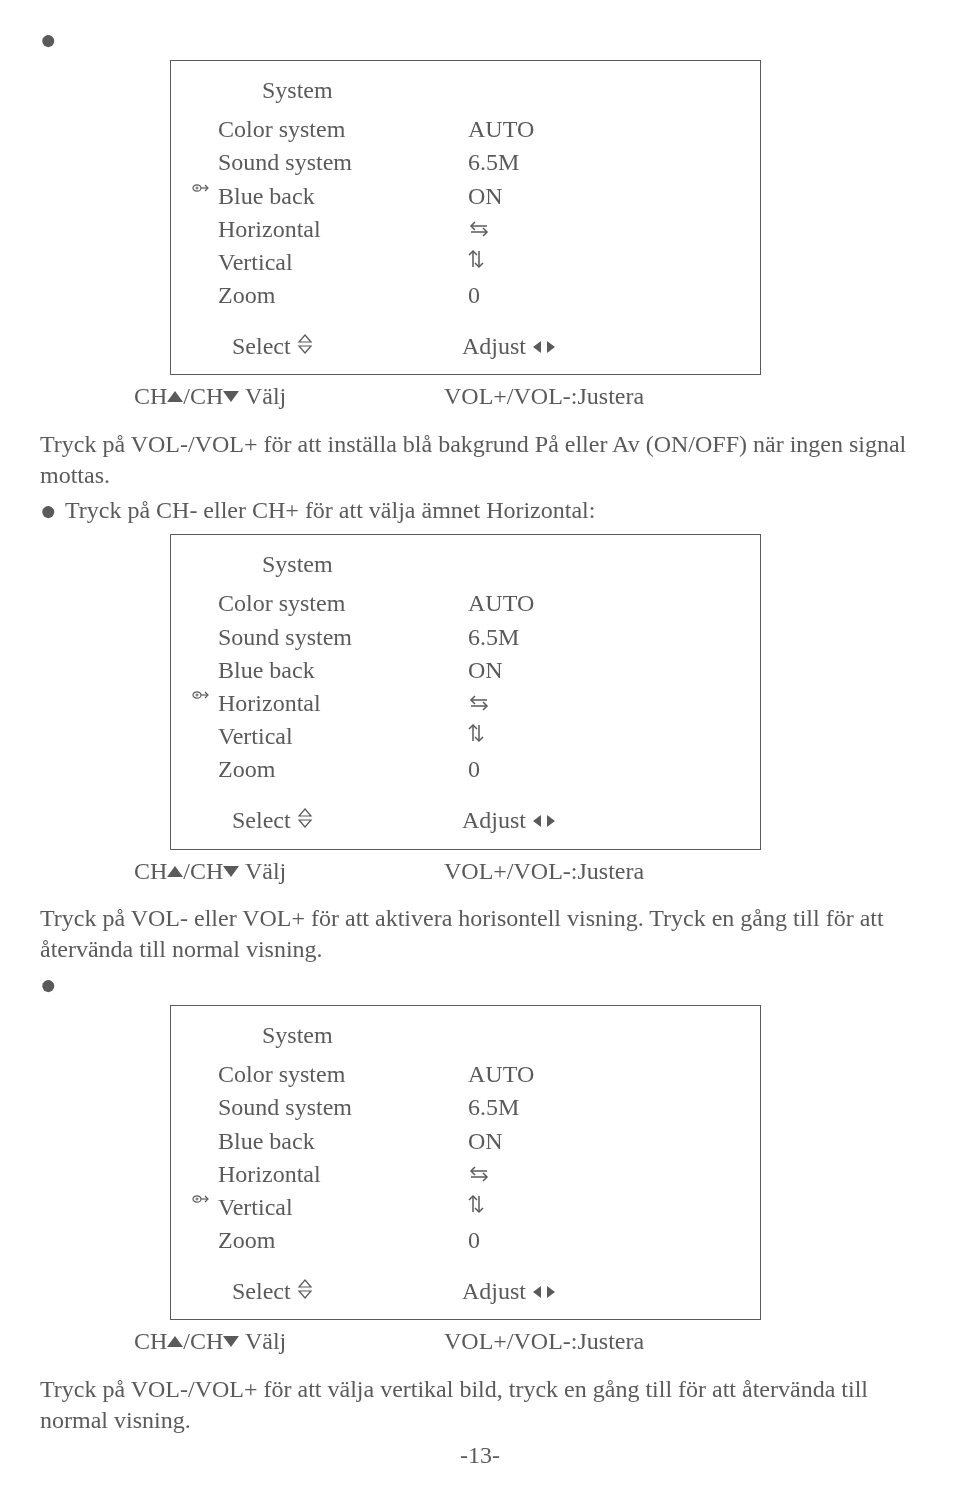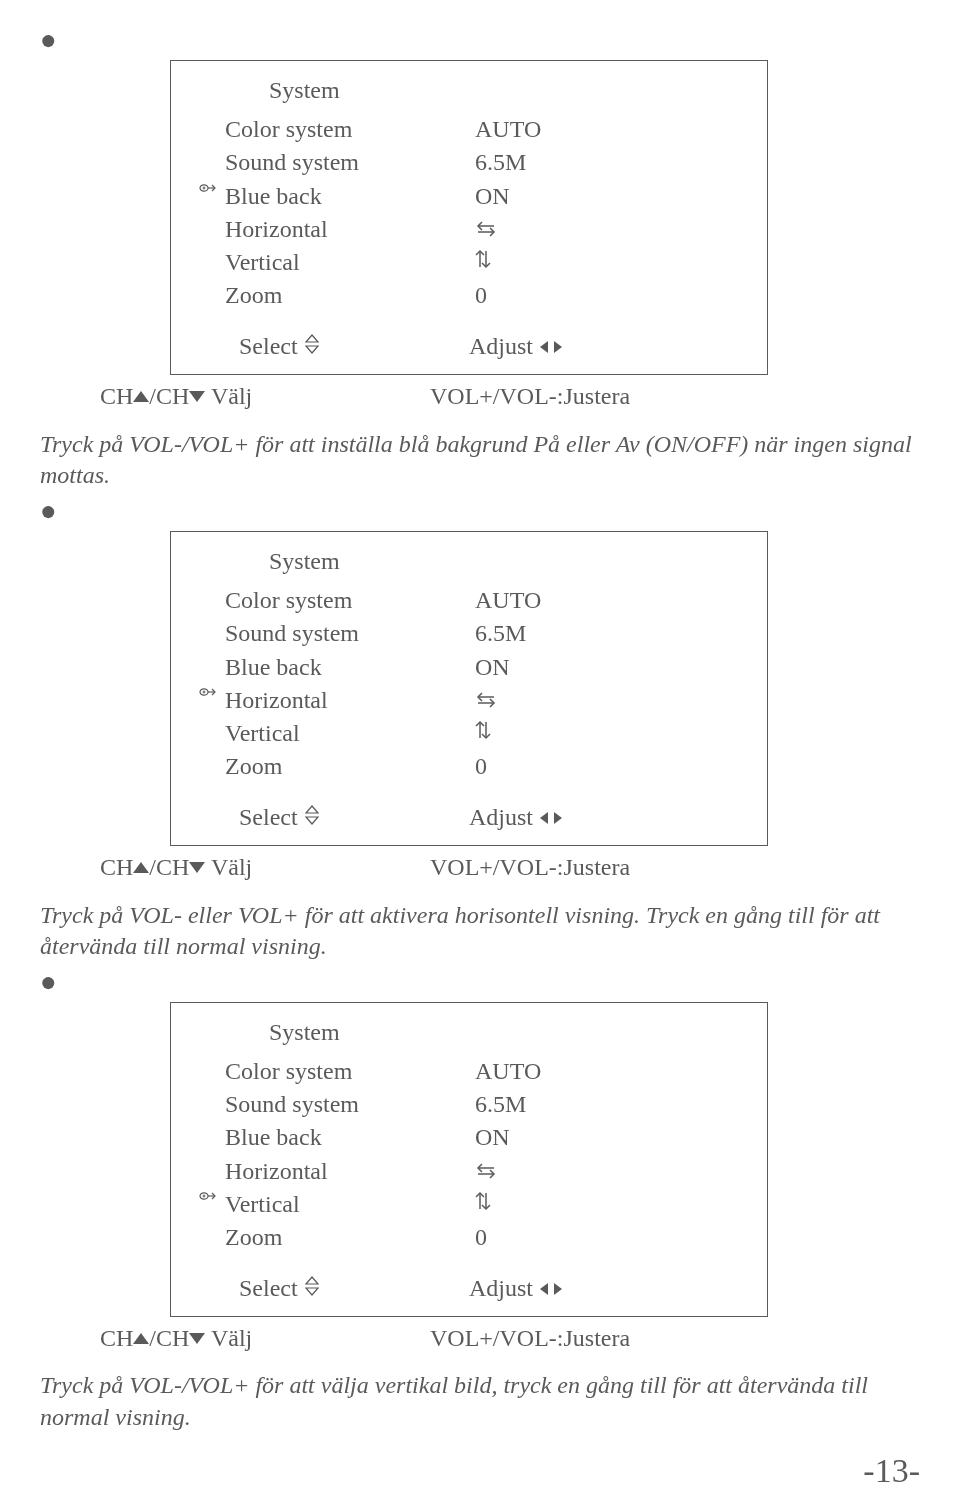--- a/index.html
+++ b/index.html
@@ -20,21 +20,21 @@
       font-size: 28px;
       line-height: 1;
       margin-right: 8px;
       position: relative;
       top: 2px;
     }
     .menu-box {
       border: 1px solid #5a5a5a;
       margin: 8px 0 6px 130px;
       width: 540px;
-      padding: 14px 28px 10px 28px;
+      padding: 14px 28px 10px 21px;
     }
     .menu-title {
       margin-left: 70px;
       margin-bottom: 8px;
     }
     .menu-row {
       display: flex;
       align-items: flex-start;
       margin: 2px 0;
     }
@@ -52,31 +52,29 @@
     }
     .menu-footer {
       display: flex;
       margin-top: 20px;
       margin-left: 40px;
     }
     .select-label {
       width: 230px;
     }
     .nav-row {
-      margin-left: 60px;
+      margin-left: 94px;
       display: flex;
       margin-bottom: 2px;
-      gap: 20px;
     }
     .nav-left {
       width: 310px;
     }
     .body-text {
       margin: 16px 0 4px 0;
-      font-style: italic;
     }
     .icon-updown {
       display: inline-block;
       vertical-align: middle;
       position: relative;
       top: -2px;
     }
     .icon-leftright {
       display: inline-block;
       vertical-align: middle;
@@ -97,23 +95,23 @@
       display: inline-block;
       width: 0; height: 0;
       border-left: 8px solid transparent;
       border-right: 8px solid transparent;
       border-top: 11px solid #5a5a5a;
       vertical-align: middle;
       position: relative;
       top: -2px;
     }
     .page-num {
-      text-align: right;
-      margin-top: 16px;
-      font-size: 34px;
+      text-align: center;
+      margin-top: 4px;
+      font-size: 24px;
     }
     svg { display: inline-block; }
   </style>
 </head>
 <body>
 
 <div class="instruction">
   <span class="bullet">●</span>
 </div>
 
@@ -192,20 +190,21 @@
 <div class="nav-row">
   <span class="nav-left">
     <span>CH</span><span class="triangle-up"></span><span>/CH</span><span class="triangle-down"></span><span> Välj</span>
   </span>
   <span>VOL+/VOL-:Justera</span>
 </div>
 <p class="body-text">Tryck på VOL-/VOL+ för att inställa blå bakgrund På eller Av (ON/OFF) när ingen signal mottas.</p>
 
 <div class="instruction">
   <span class="bullet">●</span>
+  <span>Tryck på CH- eller CH+ för att välja ämnet Horizontal:</span>
 </div>
 
 <div class="menu-box">
   <div class="menu-title">System</div>
   <div>
       <div class="menu-row">
         <span class="menu-pointer"></span>
         <span class="menu-label">Color system</span>
         <span class="menu-value">AUTO</span>
       </div>

